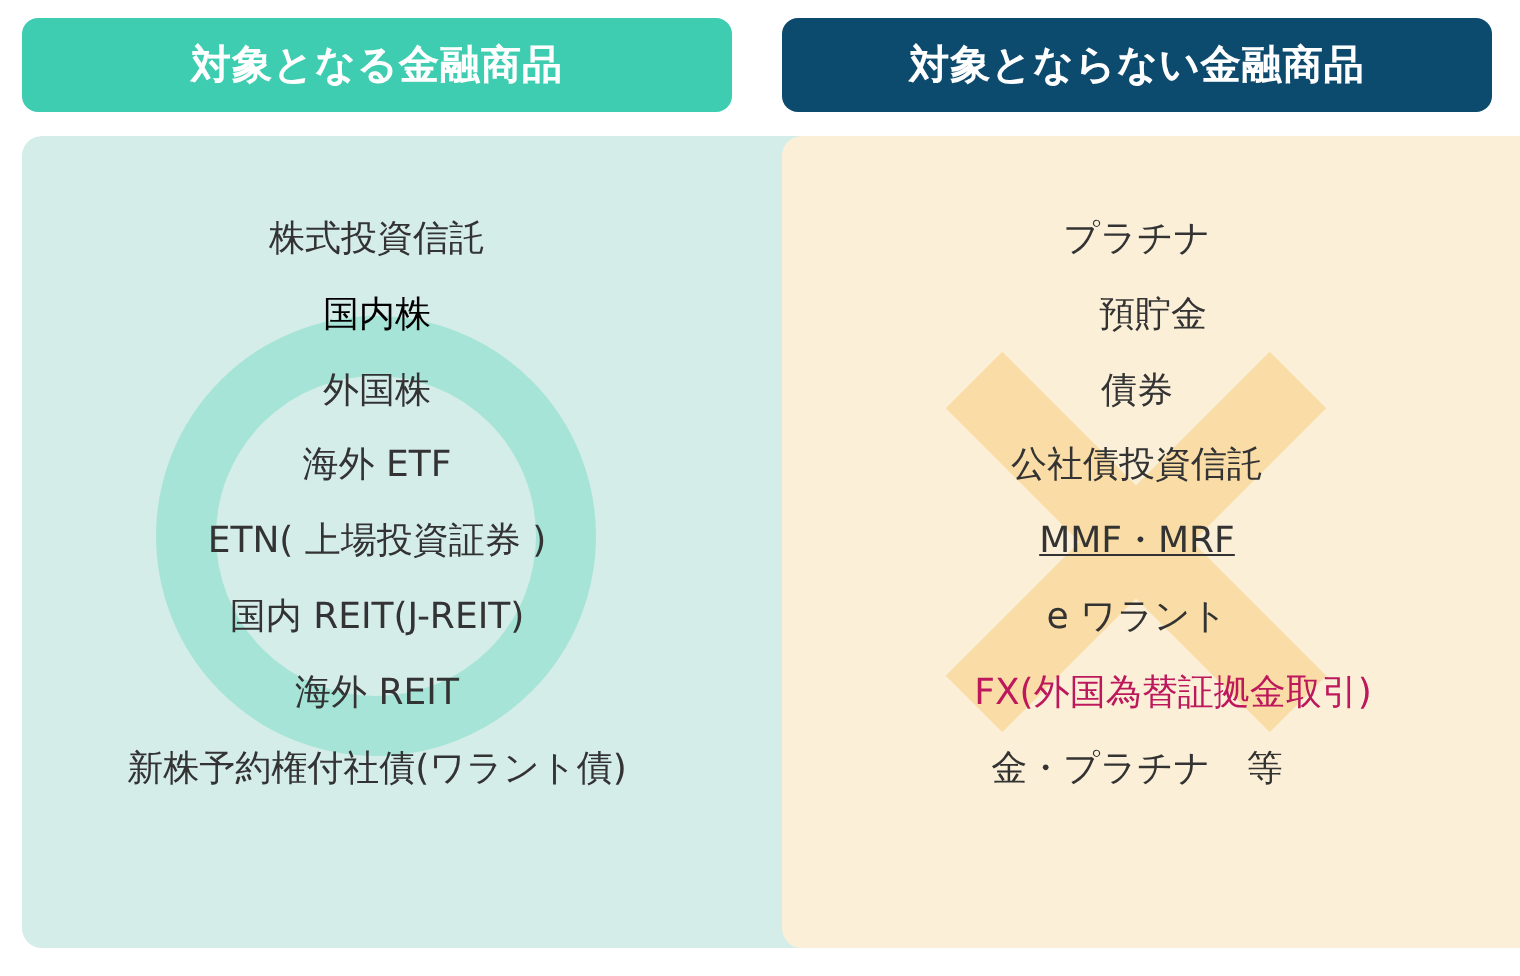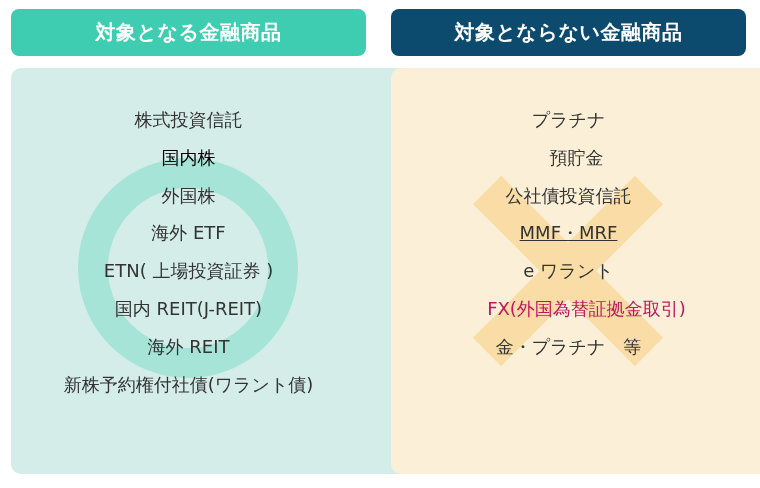--- a/index.html
+++ b/index.html
@@ -104,20 +104,21 @@
   <div class="panel" id="panel-right" style="background: rgb(251, 240, 215);">
     <svg class="deco" viewBox="0 0 355 406">
       <g id="cross" stroke-width="40" stroke-linecap="butt" stroke="#f9dca6">
         <line x1="96" y1="122" x2="258" y2="284"></line>
         <line x1="258" y1="122" x2="96" y2="284"></line>
       </g>
     </svg>
     <ul class="items">
       <li style="color: rgb(51, 51, 51);">プラチナ</li>
       <li style="color: rgb(51, 51, 51); margin-left: 16px;">預貯金</li>
+      <li style="color: rgb(51, 51, 51);">債券</li>
       <li style="color: rgb(51, 51, 51);">公社債投資信託</li>
       <li style="color: rgb(51, 51, 51); text-decoration: underline;">MMF・MRF</li>
       <li style="color: rgb(51, 51, 51);">e ワラント</li>
       <li style="color: #be185d; padding-left: 36px;">FX(外国為替証拠金取引)</li>
       <li style="color: rgb(51, 51, 51);">金・プラチナ　等</li>
     </ul>
   </div>
 </div>
 
 </body></html>

